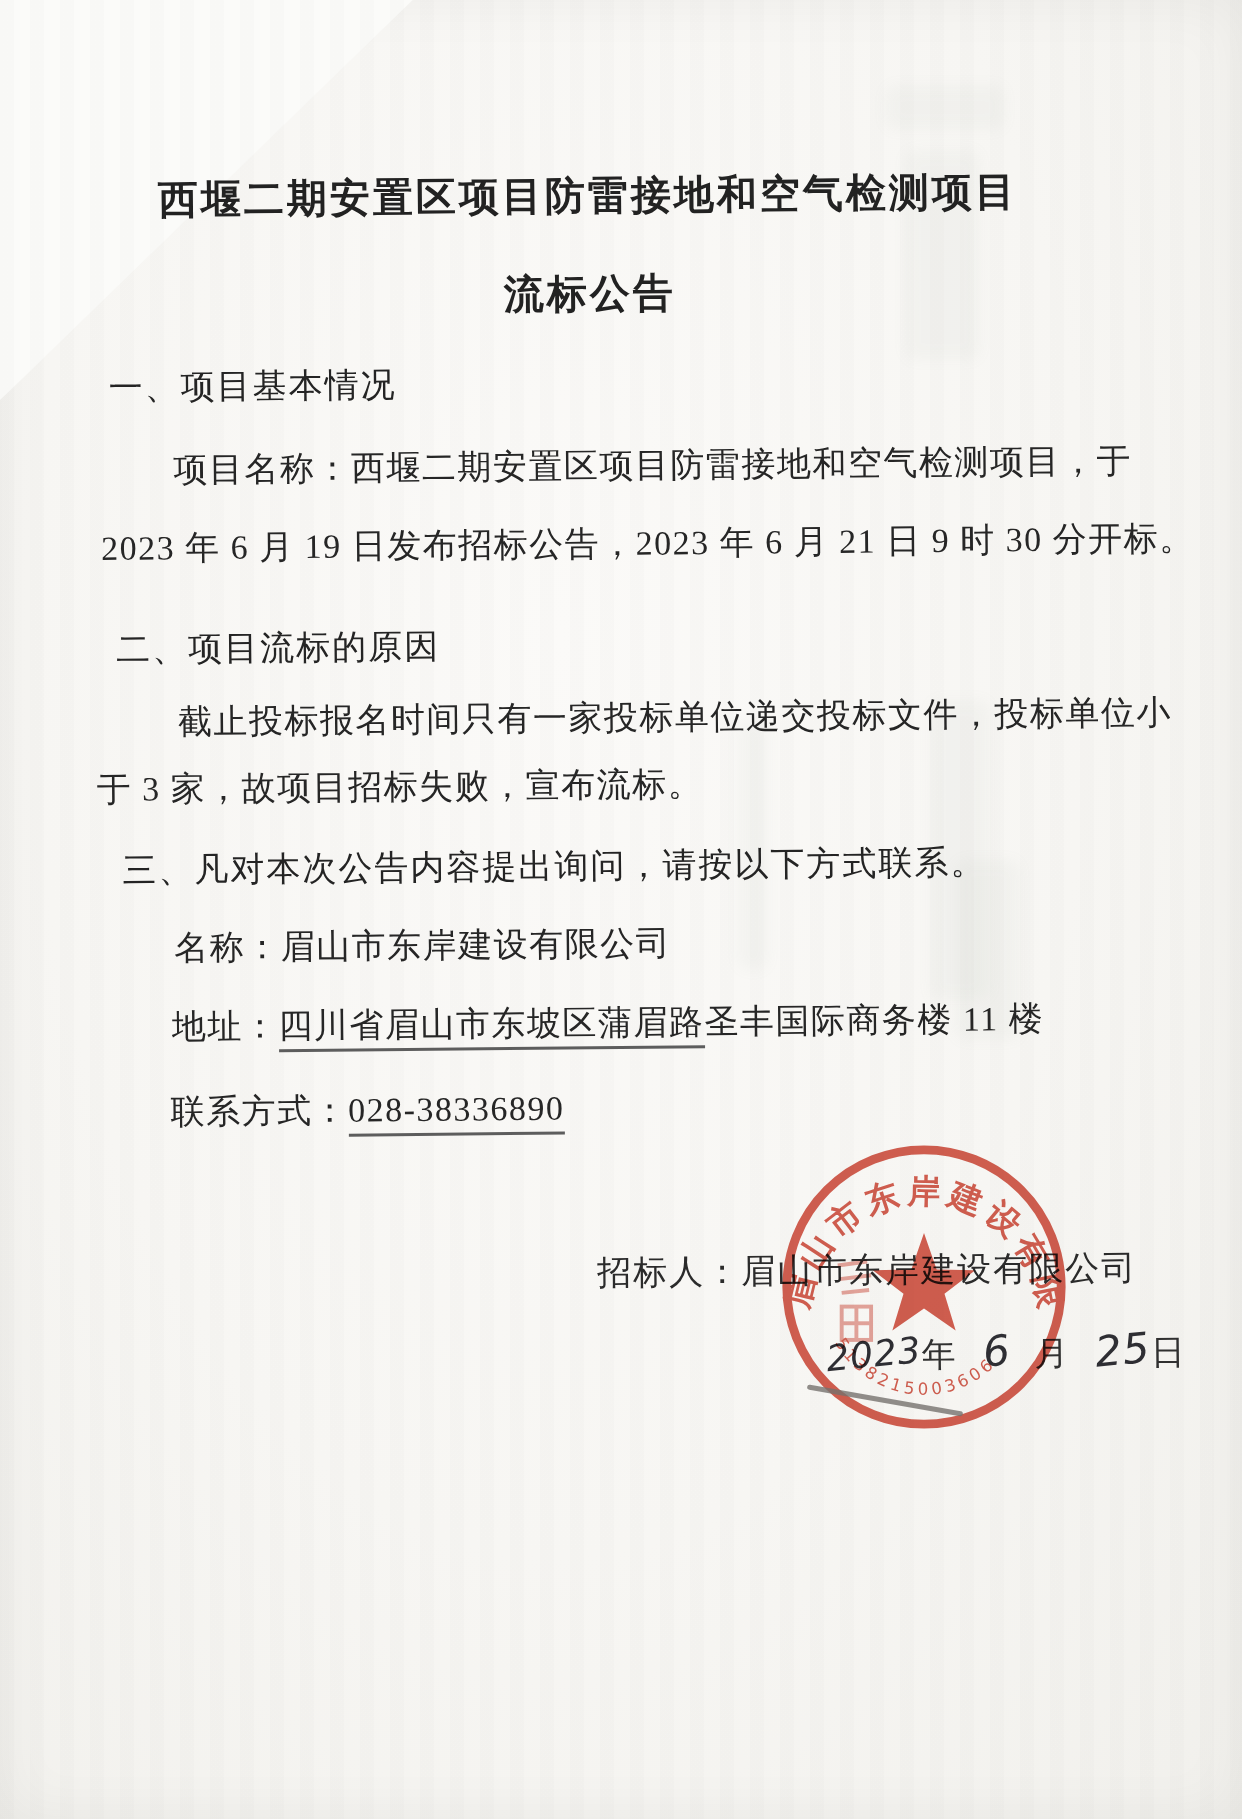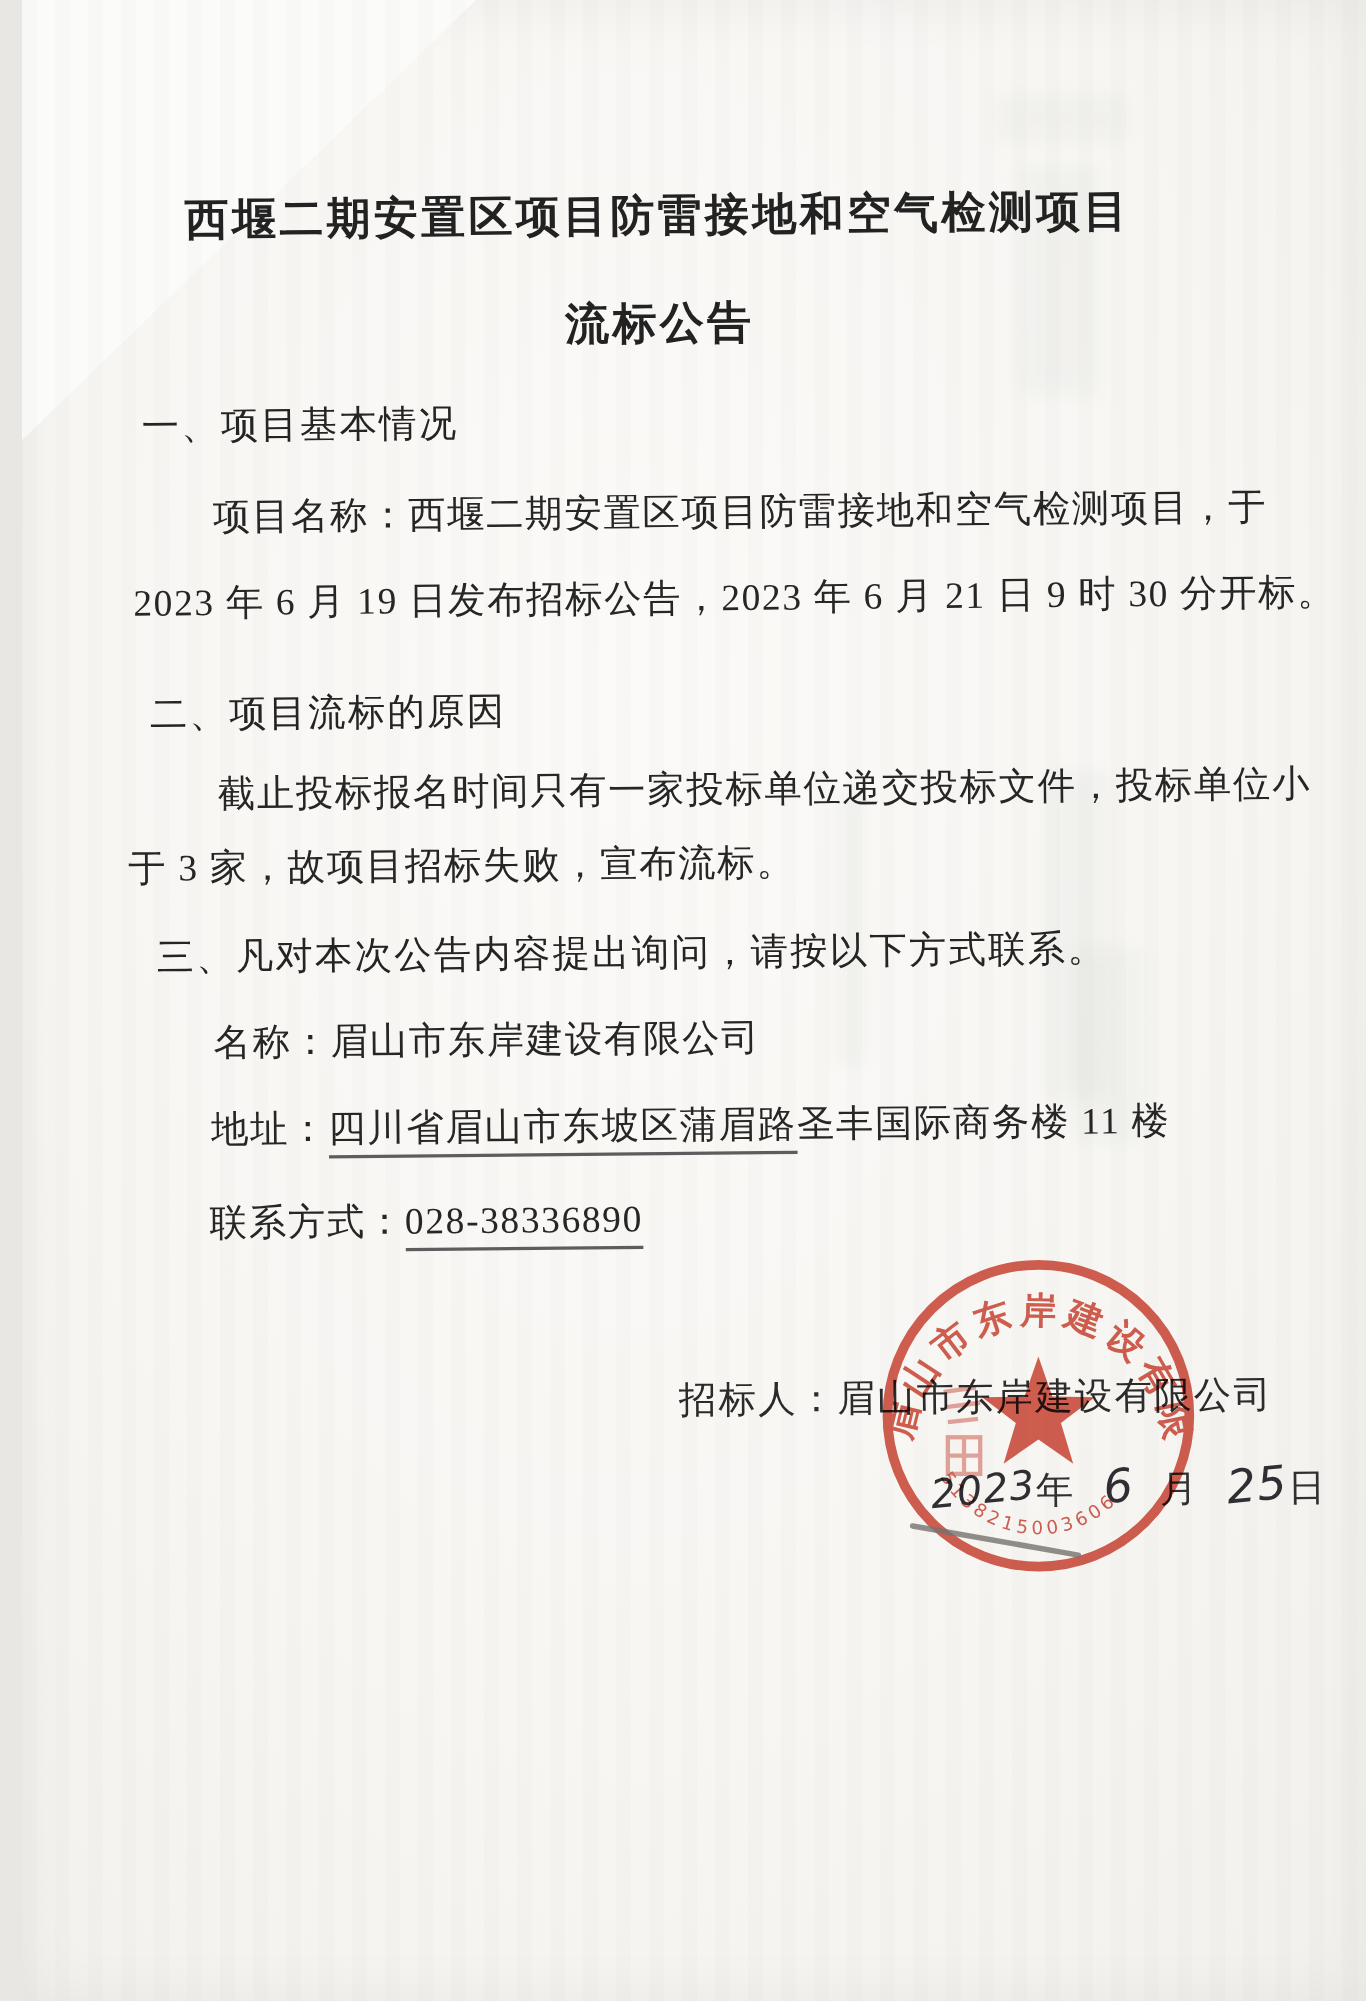--- a/index.html
+++ b/index.html
@@ -8,21 +8,20 @@
     background:#e8e7e4;
     font-family:"Liberation Serif", serif;
     overflow:hidden;
     position:relative;
   }
   .page{
     position:absolute;inset:0;
     background:
       radial-gradient(ellipse at 45% 35%, #fbfaf8 0%, #f7f6f3 55%, #f1f0ec 100%);
     box-shadow: inset 0 0 60px rgba(0,0,0,0.05);
-    margin-left: 20px;
   }
   .texture{
     position:absolute;inset:0;
     background:repeating-linear-gradient(90deg, rgba(0,0,0,0.012) 0 14px, rgba(255,255,255,0.015) 14px 30px);
     pointer-events:none;
   }
   .corner-fold{
     position:absolute;top:0;left:0;width:430px;height:400px;
     background:#fbfbf9;
     clip-path:polygon(0 0, 96% 0, 2% 98%, 0 100%);

